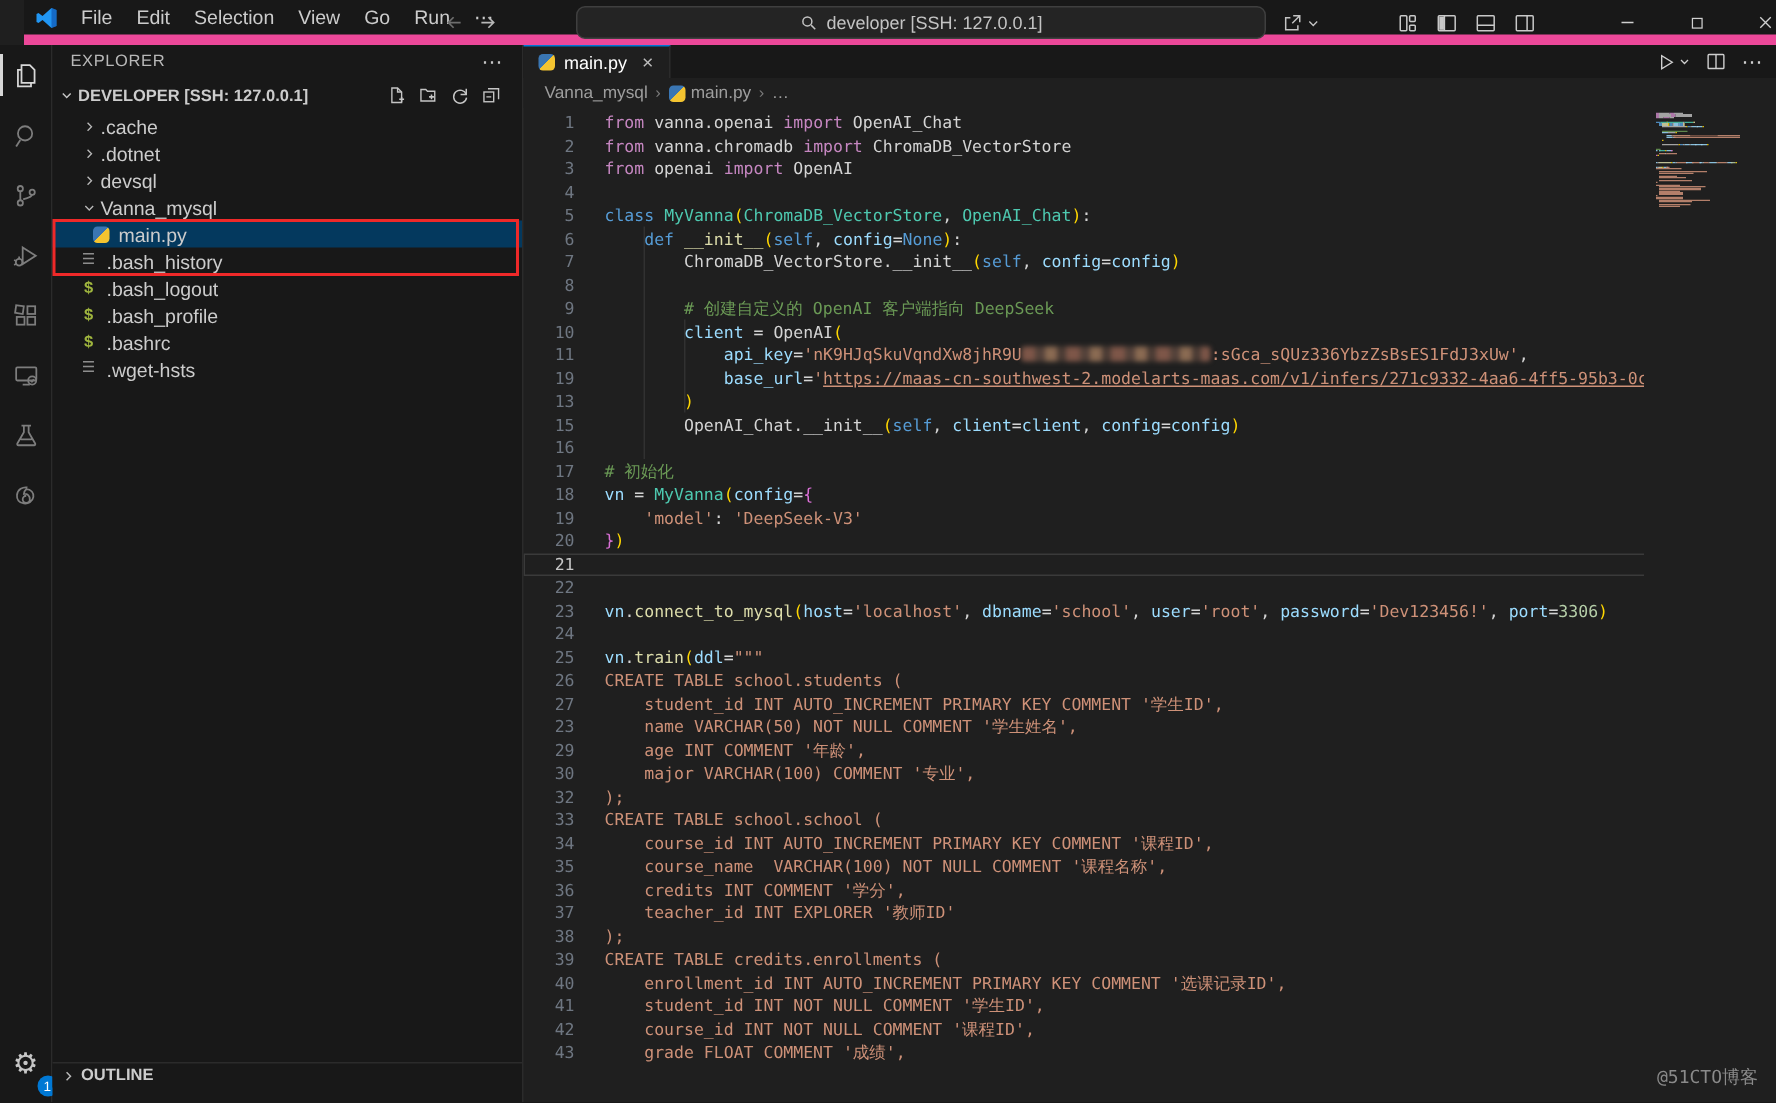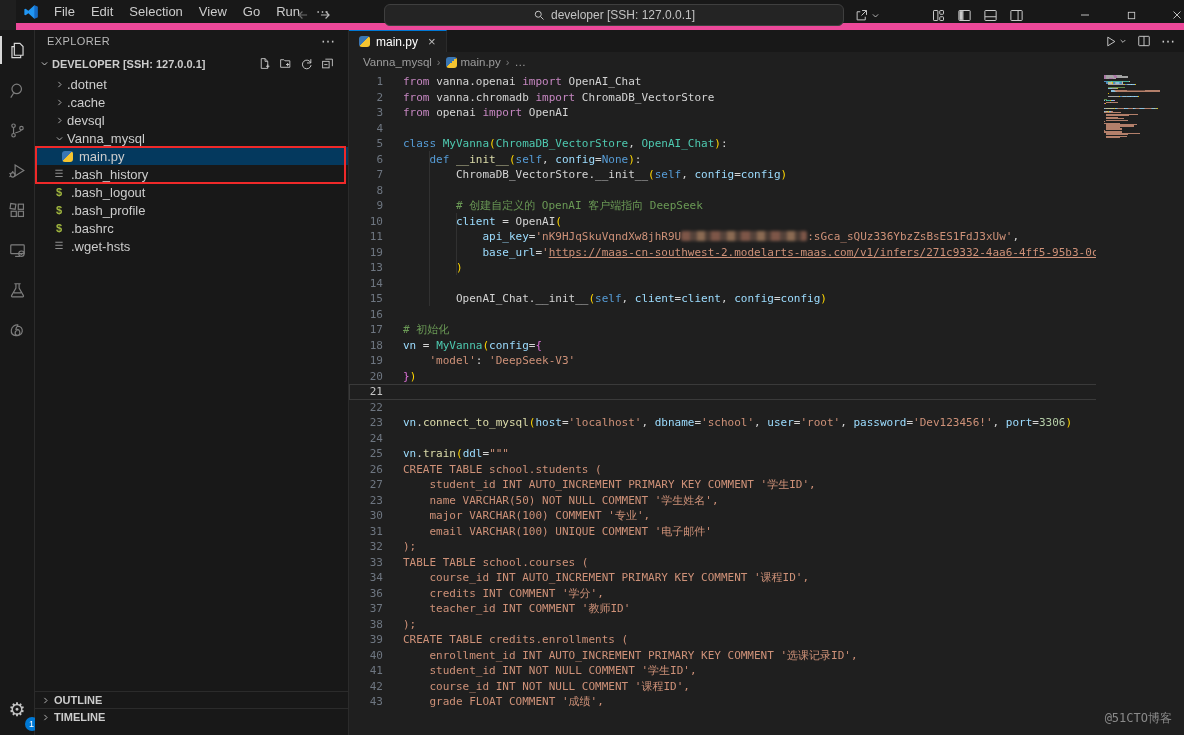--- a/index.html
+++ b/index.html
@@ -314,29 +314,29 @@
           </span>
       </span>
     </div>
     <div class="tree" id="file-tree">
         <div class="tree-row" style="padding-left: 16px;">
           <span class="chev">
             <svg width="9" height="9" viewBox="0 0 24 24" fill="none" stroke="currentColor" stroke-width="2.4">
               <path d="M9 5l7 7-7 7"></path>
             </svg>
           </span>
-          <span>.dotnet</span>
+          <span>.cache</span>
         </div>
         <div class="tree-row" style="padding-left: 16px;">
           <span class="chev">
             <svg width="9" height="9" viewBox="0 0 24 24" fill="none" stroke="currentColor" stroke-width="2.4">
               <path d="M9 5l7 7-7 7"></path>
             </svg>
           </span>
-          <span>.cache</span>
+          <span>.dotnet</span>
         </div>
         <div class="tree-row" style="padding-left: 16px;">
           <span class="chev">
             <svg width="9" height="9" viewBox="0 0 24 24" fill="none" stroke="currentColor" stroke-width="2.4">
               <path d="M9 5l7 7-7 7"></path>
             </svg>
           </span>
           <span>devsql</span>
         </div>
         <div class="tree-row" style="padding-left: 16px;">
@@ -386,28 +386,20 @@
       </div>
     <div class="anno-box"></div>
     <div class="sb-bottom">
       <div class="sb-panel-row">
         <span class="chev">
             <svg width="9" height="9" viewBox="0 0 24 24" fill="none" stroke="currentColor" stroke-width="2.6">
               <path d="M9 5l7 7-7 7"></path>
             </svg>
           </span>
         <span>OUTLINE</span>
-      </div>
-      <div class="sb-panel-row">
-        <span class="chev">
-            <svg width="9" height="9" viewBox="0 0 24 24" fill="none" stroke="currentColor" stroke-width="2.6">
-              <path d="M9 5l7 7-7 7"></path>
-            </svg>
-          </span>
-        <span>TIMELINE</span>
       </div>
     </div>
   </div>
 
   <div class="editor">
     <div class="tabbar">
       <div class="tab">
         <span class="py-badge"></span>
         <span>main.py</span>
         <span class="close">×</span>
@@ -454,42 +446,42 @@
           <div class="code-line"><span class="gutter">4</span><span class="line-text"></span></div>
           <div class="code-line"><span class="gutter">5</span><span class="line-text"><span class="tok-kw">class </span><span class="tok-cls">MyVanna</span><span class="tok-b1">(</span><span class="tok-cls">ChromaDB_VectorStore</span><span class="tok-p">, </span><span class="tok-cls">OpenAI_Chat</span><span class="tok-b1">)</span><span class="tok-p">:</span></span></div>
           <div class="code-line"><span class="gutter">6</span><span class="line-text"><span class="tok-p">    </span><span class="tok-kw">def </span><span class="tok-fn">__init__</span><span class="tok-b1">(</span><span class="tok-kw">self</span><span class="tok-p">, </span><span class="tok-v">config</span><span class="tok-p">=</span><span class="tok-kw">None</span><span class="tok-b1">)</span><span class="tok-p">:</span></span></div>
           <div class="code-line"><span class="gutter">7</span><span class="line-text"><span class="tok-p">        ChromaDB_VectorStore.__init__</span><span class="tok-b1">(</span><span class="tok-kw">self</span><span class="tok-p">, </span><span class="tok-v">config</span><span class="tok-p">=</span><span class="tok-v">config</span><span class="tok-b1">)</span></span></div>
           <div class="code-line"><span class="gutter">8</span><span class="line-text"></span></div>
           <div class="code-line"><span class="gutter">9</span><span class="line-text"><span class="tok-p">        </span><span class="tok-c"># 创建自定义的 OpenAI 客户端指向 DeepSeek</span></span></div>
           <div class="code-line"><span class="gutter">10</span><span class="line-text"><span class="tok-p">        </span><span class="tok-v">client</span><span class="tok-p"> = OpenAI</span><span class="tok-b1">(</span></span></div>
           <div class="code-line"><span class="gutter">11</span><span class="line-text"><span class="tok-p">            </span><span class="tok-v">api_key</span><span class="tok-p">=</span><span class="tok-s">'nK9HJqSkuVqndXw8jhR9U</span><span class="tok-blur"></span><span class="tok-s">:sGca_sQUz336YbzZsBsES1FdJ3xUw'</span><span class="tok-p">,</span></span></div>
           <div class="code-line"><span class="gutter">19</span><span class="line-text"><span class="tok-p">            </span><span class="tok-v">base_url</span><span class="tok-p">=</span><span class="tok-s">'</span><span class="tok-link">https://maas-cn-southwest-2.modelarts-maas.com/v1/infers/271c9332-4aa6-4ff5-95b3-0cf8bd9</span></span></div>
           <div class="code-line"><span class="gutter">13</span><span class="line-text"><span class="tok-p">        </span><span class="tok-b1">)</span></span></div>
-          <div class="code-line"><span class="gutter">14</span><span class="line-text"></span></div>
           <div class="code-line"><span class="gutter">15</span><span class="line-text"><span class="tok-p">        OpenAI_Chat.__init__</span><span class="tok-b1">(</span><span class="tok-kw">self</span><span class="tok-p">, </span><span class="tok-v">client</span><span class="tok-p">=</span><span class="tok-v">client</span><span class="tok-p">, </span><span class="tok-v">config</span><span class="tok-p">=</span><span class="tok-v">config</span><span class="tok-b1">)</span></span></div>
           <div class="code-line"><span class="gutter">16</span><span class="line-text"></span></div>
           <div class="code-line"><span class="gutter">17</span><span class="line-text"><span class="tok-c"># 初始化</span></span></div>
           <div class="code-line"><span class="gutter">18</span><span class="line-text"><span class="tok-v">vn</span><span class="tok-p"> = </span><span class="tok-cls">MyVanna</span><span class="tok-b1">(</span><span class="tok-v">config</span><span class="tok-p">=</span><span class="tok-b2">{</span></span></div>
           <div class="code-line"><span class="gutter">19</span><span class="line-text"><span class="tok-p">    </span><span class="tok-s">'model'</span><span class="tok-p">: </span><span class="tok-s">'DeepSeek-V3'</span></span></div>
           <div class="code-line"><span class="gutter">20</span><span class="line-text"><span class="tok-b2">}</span><span class="tok-b1">)</span></span></div>
           <div class="code-line current"><span class="gutter">21</span><span class="line-text"></span></div>
           <div class="code-line"><span class="gutter">22</span><span class="line-text"></span></div>
           <div class="code-line"><span class="gutter">23</span><span class="line-text"><span class="tok-v">vn</span><span class="tok-p">.</span><span class="tok-fn">connect_to_mysql</span><span class="tok-b1">(</span><span class="tok-v">host</span><span class="tok-p">=</span><span class="tok-s">'localhost'</span><span class="tok-p">, </span><span class="tok-v">dbname</span><span class="tok-p">=</span><span class="tok-s">'school'</span><span class="tok-p">, </span><span class="tok-v">user</span><span class="tok-p">=</span><span class="tok-s">'root'</span><span class="tok-p">, </span><span class="tok-v">password</span><span class="tok-p">=</span><span class="tok-s">'Dev123456!'</span><span class="tok-p">, </span><span class="tok-v">port</span><span class="tok-p">=</span><span class="tok-n">3306</span><span class="tok-b1">)</span></span></div>
           <div class="code-line"><span class="gutter">24</span><span class="line-text"></span></div>
           <div class="code-line"><span class="gutter">25</span><span class="line-text"><span class="tok-v">vn</span><span class="tok-p">.</span><span class="tok-fn">train</span><span class="tok-b1">(</span><span class="tok-v">ddl</span><span class="tok-p">=</span><span class="tok-s">"""</span></span></div>
           <div class="code-line"><span class="gutter">26</span><span class="line-text"><span class="tok-s">CREATE TABLE school.students (</span></span></div>
           <div class="code-line"><span class="gutter">27</span><span class="line-text"><span class="tok-s">    student_id INT AUTO_INCREMENT PRIMARY KEY COMMENT '学生ID',</span></span></div>
           <div class="code-line"><span class="gutter">23</span><span class="line-text"><span class="tok-s">    name VARCHAR(50) NOT NULL COMMENT '学生姓名',</span></span></div>
+          <div class="code-line"><span class="gutter">29</span><span class="line-text"><span class="tok-s">    age INT COMMENT '年龄',</span></span></div>
           <div class="code-line"><span class="gutter">30</span><span class="line-text"><span class="tok-s">    major VARCHAR(100) COMMENT '专业',</span></span></div>
-          <div class="code-line"><span class="gutter">31</span><span class="line-text"><span class="tok-s">    email VARCHAR(100) UNIQUE COMMENT '电子邮件'</span></span></div>
           <div class="code-line"><span class="gutter">32</span><span class="line-text"><span class="tok-s">);</span></span></div>
-          <div class="code-line"><span class="gutter">33</span><span class="line-text"><span class="tok-s">TABLE TABLE school.courses (</span></span></div>
+          <div class="code-line"><span class="gutter">33</span><span class="line-text"><span class="tok-s">CREATE TABLE school.school (</span></span></div>
           <div class="code-line"><span class="gutter">34</span><span class="line-text"><span class="tok-s">    course_id INT AUTO_INCREMENT PRIMARY KEY COMMENT '课程ID',</span></span></div>
+          <div class="code-line"><span class="gutter">35</span><span class="line-text"><span class="tok-s">    course_name  VARCHAR(100) NOT NULL COMMENT '课程名称',</span></span></div>
           <div class="code-line"><span class="gutter">36</span><span class="line-text"><span class="tok-s">    credits INT COMMENT '学分',</span></span></div>
-          <div class="code-line"><span class="gutter">37</span><span class="line-text"><span class="tok-s">    teacher_id INT COMMENT '教师ID'</span></span></div>
+          <div class="code-line"><span class="gutter">37</span><span class="line-text"><span class="tok-s">    teacher_id INT EXPLORER '教师ID'</span></span></div>
           <div class="code-line"><span class="gutter">38</span><span class="line-text"><span class="tok-s">);</span></span></div>
           <div class="code-line"><span class="gutter">39</span><span class="line-text"><span class="tok-s">CREATE TABLE credits.enrollments (</span></span></div>
           <div class="code-line"><span class="gutter">40</span><span class="line-text"><span class="tok-s">    enrollment_id INT AUTO_INCREMENT PRIMARY KEY COMMENT '选课记录ID',</span></span></div>
           <div class="code-line"><span class="gutter">41</span><span class="line-text"><span class="tok-s">    student_id INT NOT NULL COMMENT '学生ID',</span></span></div>
           <div class="code-line"><span class="gutter">42</span><span class="line-text"><span class="tok-s">    course_id INT NOT NULL COMMENT '课程ID',</span></span></div>
           <div class="code-line"><span class="gutter">43</span><span class="line-text"><span class="tok-s">    grade FLOAT COMMENT '成绩',</span></span></div>
         </div>
       <div class="minimap-wrap">
         <div class="minimap" id="minimap">
             <div class="mm-line"><span class="mm-seg" style="margin-left: 0px; width: 2.2px; background: rgb(197, 134, 192);"></span><span class="mm-seg" style="margin-left: 0px; width: 6.6px; background: rgb(187, 187, 187);"></span><span class="mm-seg" style="margin-left: 0px; width: 3.3px; background: rgb(197, 134, 192);"></span><span class="mm-seg" style="margin-left: 0px; width: 6.05px; background: rgb(187, 187, 187);"></span></div>

